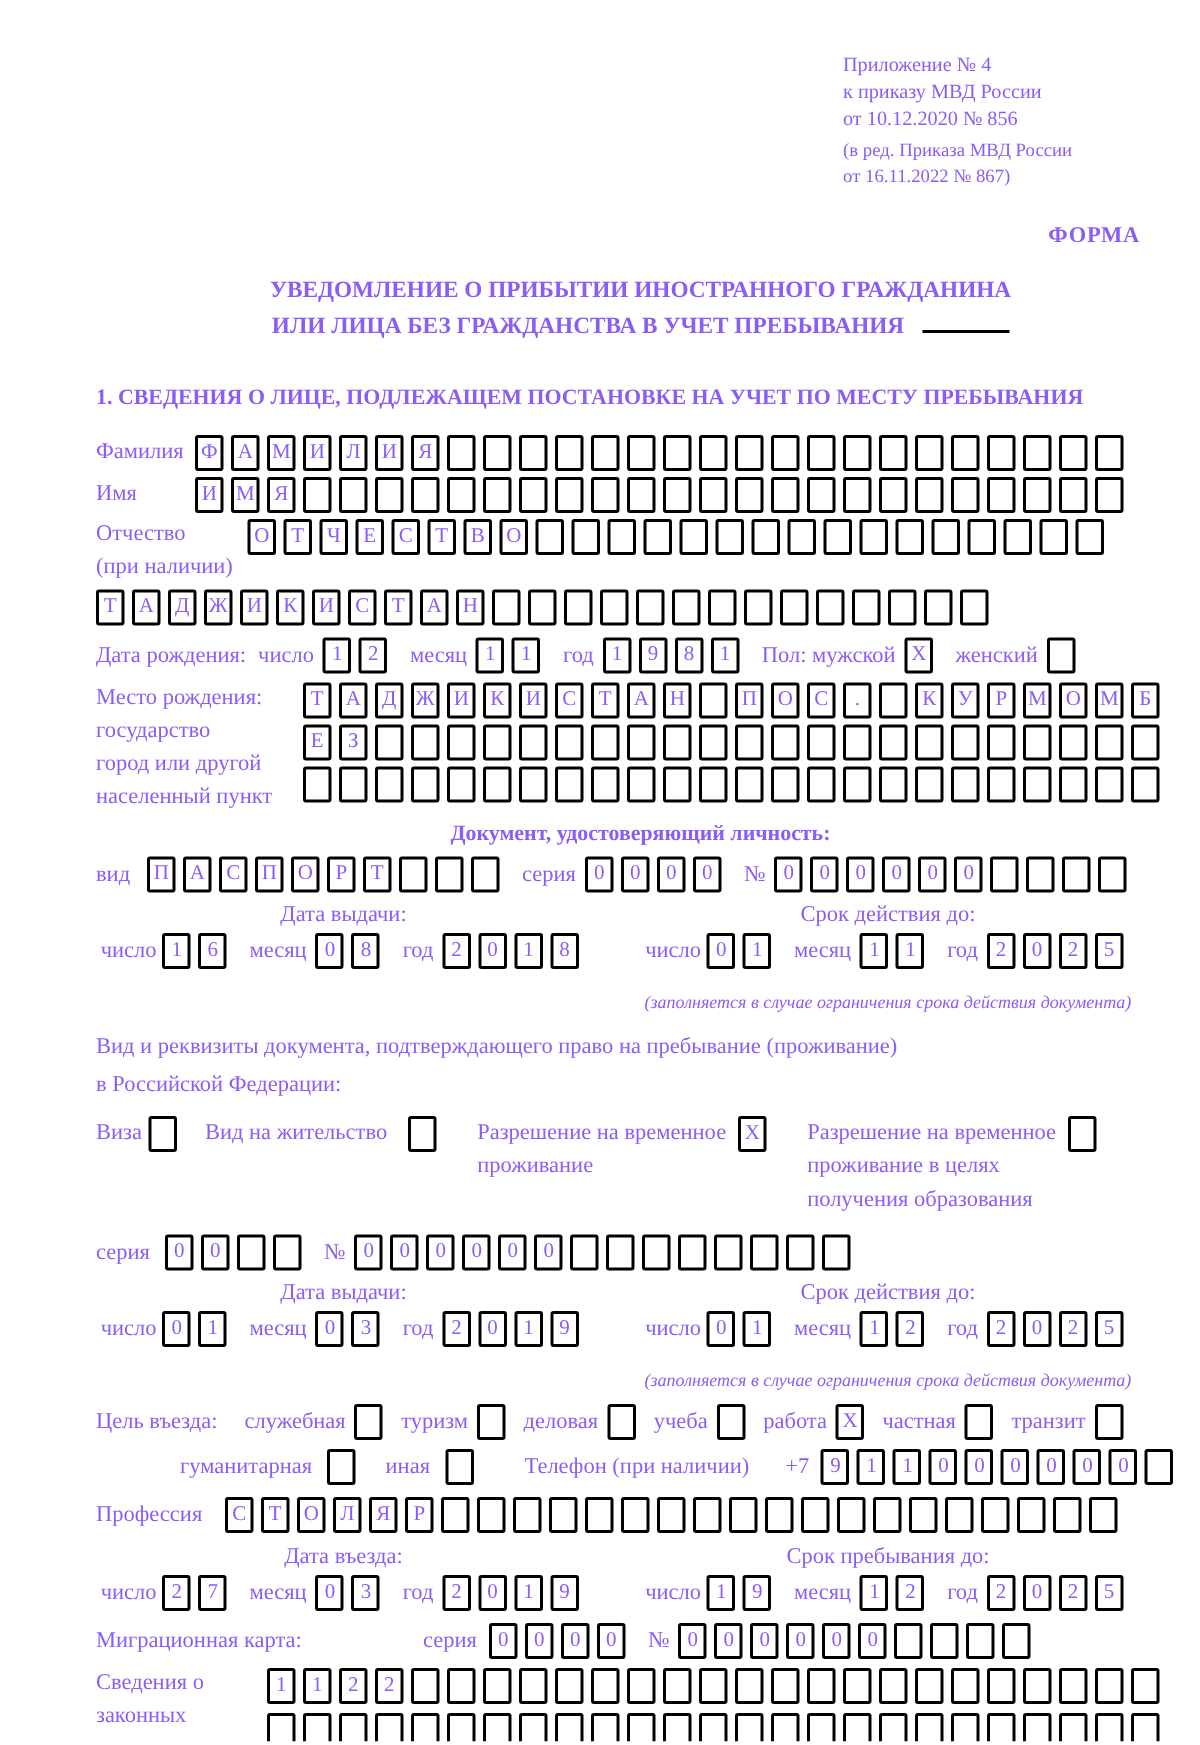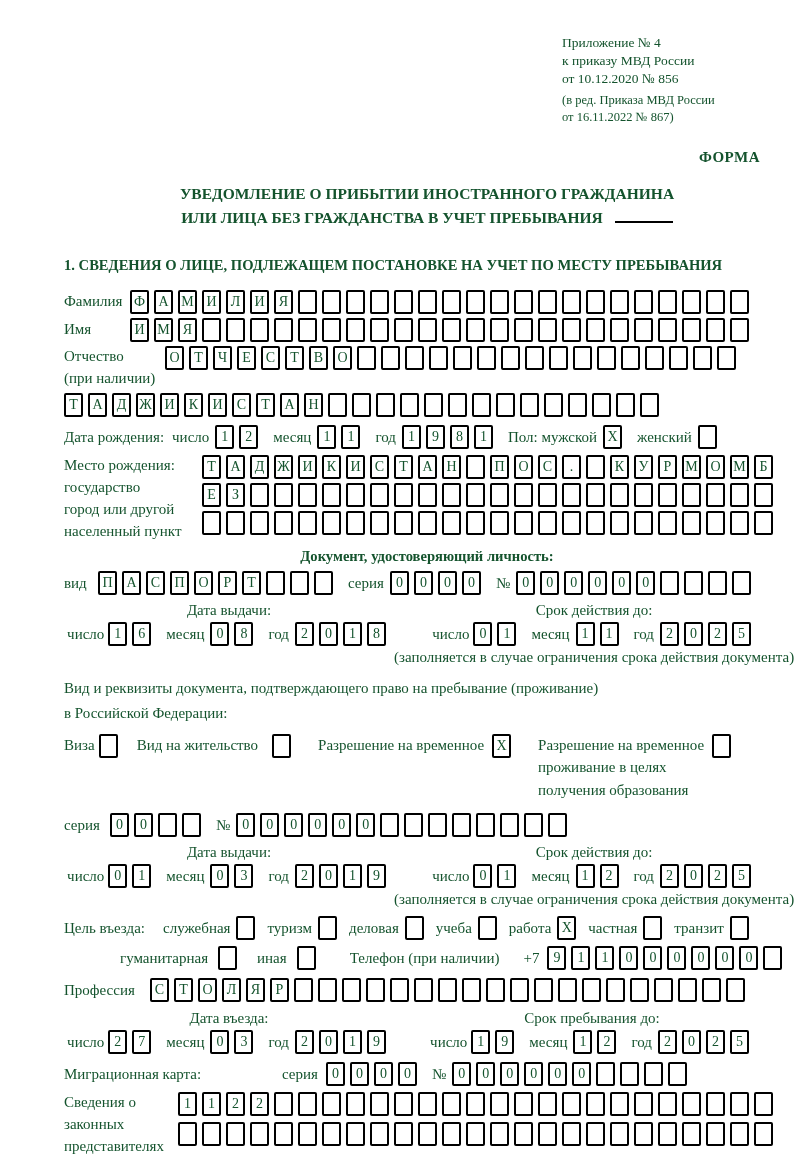--- a/index.html
+++ b/index.html
@@ -1,18 +1,18 @@
 <!DOCTYPE html>
 <html><head>
 <meta charset="utf-8">
 <style>
   html,body{margin:0;padding:0;background:#fff;}
   .page{
     width:800px;height:1161px;box-sizing:border-box;
-    background:#fff;color:#14532d;
+    background:#fff;color:#8b5cf6;
     font-family:"Liberation Serif","DejaVu Serif",serif;
     padding:34px 10px 0 64px;
     overflow:hidden;
   }
   
   .hdr{width:200px;margin-left:auto;margin-right:28px;font-size:13.5px;line-height:1.32;}
   .hdr .sub{font-size:12.5px;margin-top:5px;}
   .forma{text-align:right;padding-right:30px;font-weight:bold;font-size:15px;margin-top:24px;letter-spacing:.5px;}
   .title{text-align:center;font-weight:bold;font-size:15.5px;line-height:1.5;margin-top:16px;}
   .blank-line{display:inline-block;width:58px;border-bottom:2px solid #000;margin-left:12px;vertical-align:baseline;}
@@ -31,21 +31,21 @@
   .stack{display:flex;flex-direction:column;row-gap:4px;}
   .t{margin:0 6px 0 10px;}
   .t.first{margin-left:8px;}
   
   .dates{display:flex;margin-top:7px;font-size:15px;}
   .dcol{display:flex;flex-direction:column;align-items:center;}
   .dcol.left{width:330px;flex:none;}
   .dcol.right{flex:1;}
   .dheading{margin-bottom:3px;}
   .dline{display:flex;align-items:center;}
-  .dnote{font-size:15px;margin-top:3px;white-space:nowrap;}
+  .dnote{font-size:12px;margin-top:15px;white-space:nowrap;font-style:italic;}
   .intro{font-size:15px;line-height:1.65;margin-top:10px;}
   
   .visa-row{display:flex;align-items:flex-start;margin-top:8px;font-size:15px;}
   .visa-item{display:flex;align-items:flex-start;}
   .visa-lbl{line-height:1.5;}
   .visa-lbl.center{text-align:left;}
   .visa-item .cells{margin-left:8px;margin-top:0;}
   .gap14{width:14px;flex:none;}
   .gap22{width:22px;flex:none;}
   
@@ -426,20 +426,21 @@
     <div class="visa-item">
       <span class="visa-lbl">Вид на жительство</span>
       <span class="cells" style="margin-left:14px;">
           <span class="cell"></span>
         </span>
     </div>
     <span class="gap22"></span>
     <div class="visa-item">
       <span class="visa-lbl center">
         <div>Разрешение на временное</div>
+        <div>проживание</div>
       </span>
       <span class="cells">
           <span class="cell">X</span>
         </span>
     </div>
     <span class="gap22"></span>
     <div class="visa-item">
       <span class="visa-lbl center">
         <div>Разрешение на временное</div>
         <div>проживание в целях</div>

